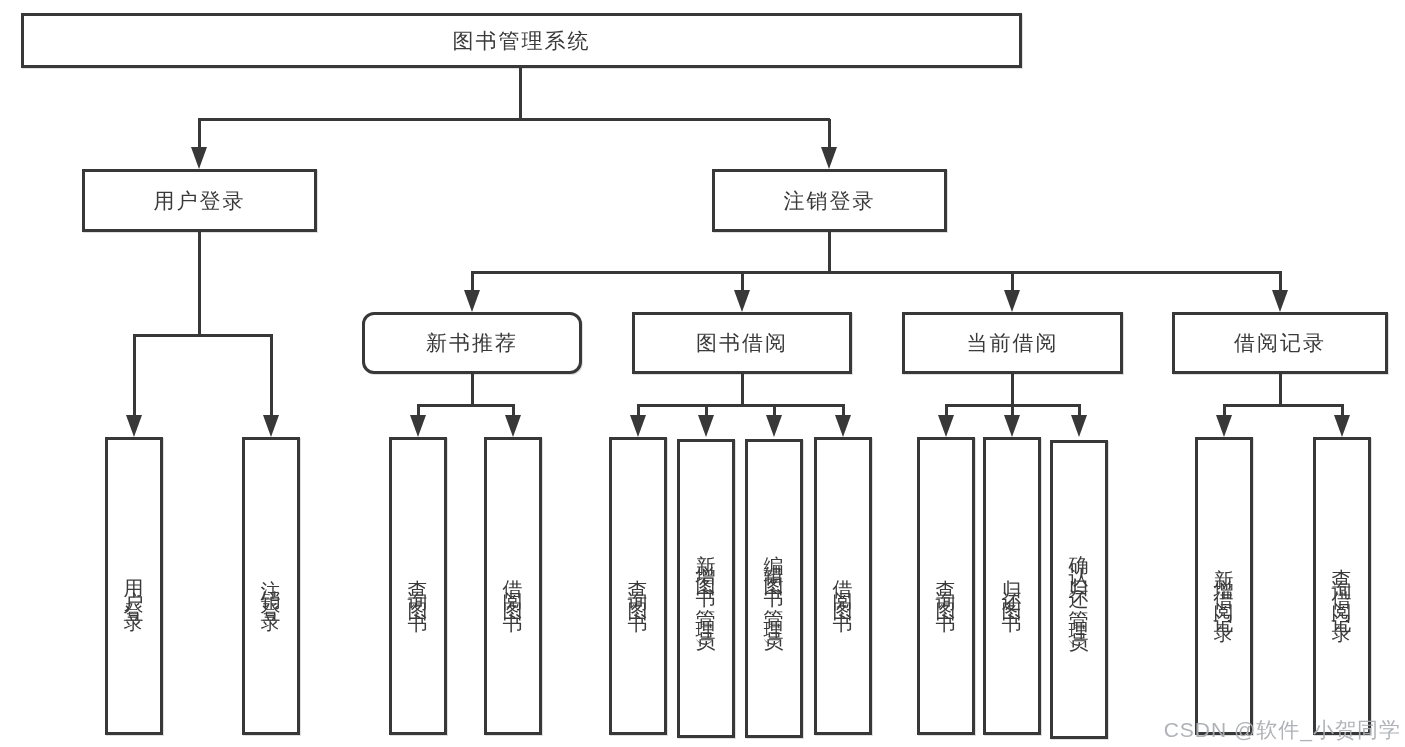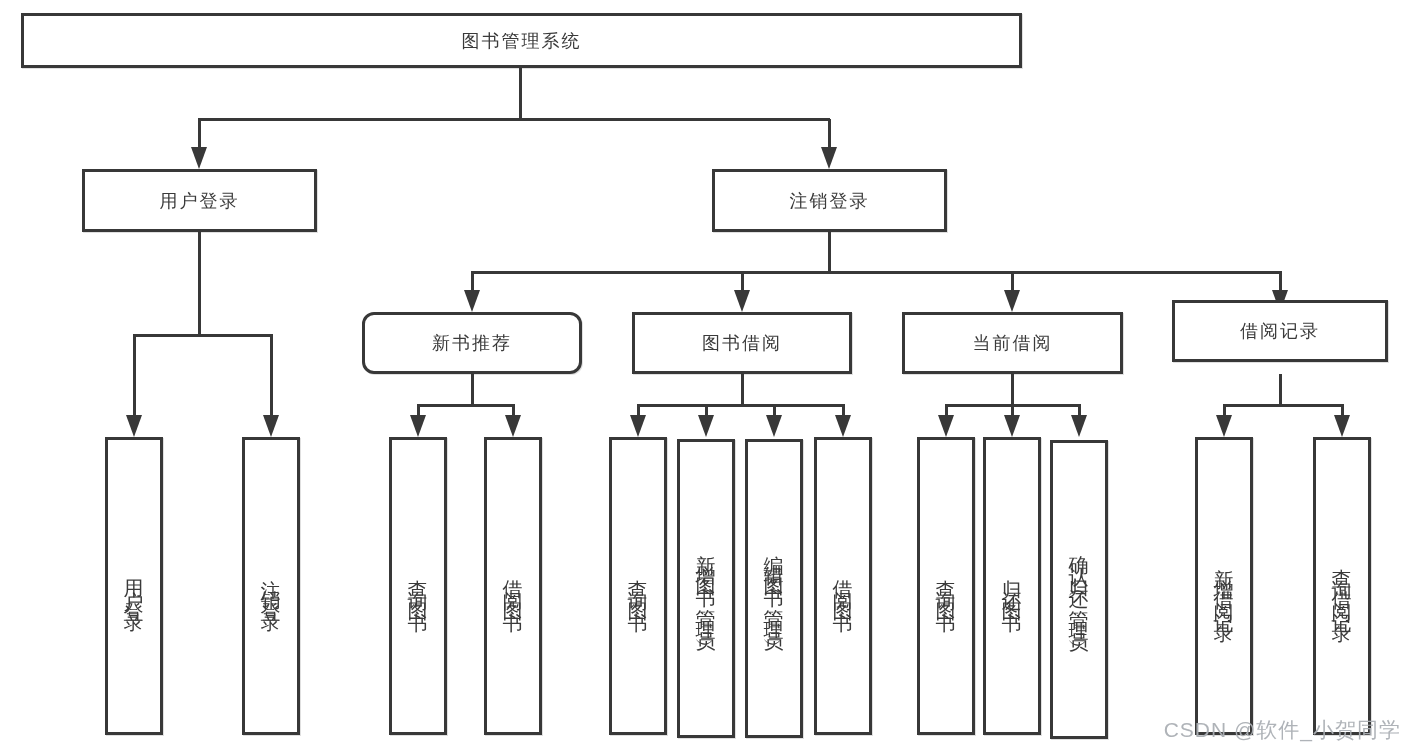--- a/index.html
+++ b/index.html
@@ -5,21 +5,21 @@
   html,body{margin:0;padding:0;background:#ffffff;}
   .canvas{
     position:relative;width:1405px;height:747px;background:#ffffff;overflow:hidden;
     font-family:"Liberation Sans","DejaVu Sans",sans-serif;color:#3a3a3a;
   }
   .box{
     position:absolute;background:#ffffff;border:3px solid #383838;box-sizing:border-box;
     display:flex;align-items:center;justify-content:center;
     box-shadow:1px 1px 0 rgba(0,0,0,0.12);
   }
-  .hlabel{font-size:18px;letter-spacing:2px;color:#3a3a3a;white-space:nowrap;}
+  .hlabel{font-size:21px;letter-spacing:2px;color:#3a3a3a;white-space:nowrap;}
   .leaf-label{
     writing-mode:vertical-rl;text-orientation:mixed;
     font-size:20px;letter-spacing:11px;color:#3a3a3a;line-height:1.1;
   }
   .v{position:absolute;width:3px;background:#383838;}
   .h{position:absolute;height:3px;background:#383838;}
   .ah{
     position:absolute;width:0;height:0;
     border-left:8px solid transparent;border-right:8px solid transparent;
     border-top:22px solid #383838;
@@ -72,21 +72,21 @@
 
   <div class="box" style="left:362px;top:312px;width:220px;height:62px;border-radius:12px;">
     <span class="hlabel">新书推荐</span>
   </div>
   <div class="box" style="left:902px;top:312px;width:221px;height:62px;">
     <span class="hlabel">当前借阅</span>
   </div>
   <div class="box" style="left:632px;top:312px;width:220px;height:62px;">
     <span class="hlabel">图书借阅</span>
   </div>
-  <div class="box" style="left:1172px;top:300px;width:216px;height:62px;">
+  <div class="box" style="left:1172px;top:312px;width:216px;height:62px;">
     <span class="hlabel">借阅记录</span>
   </div>
 
   <div class="v" style="left:471px;top:374px;height:32px;"></div>
   <div class="h" style="left:417px;top:404px;width:98px;"></div>
   <div class="v" style="left:417px;top:405px;height:12px;"></div>
   <div class="ah" style="left:410px;top:415px;"></div>
   <div class="v" style="left:512px;top:405px;height:12px;"></div>
   <div class="ah" style="left:505px;top:415px;"></div>
 

